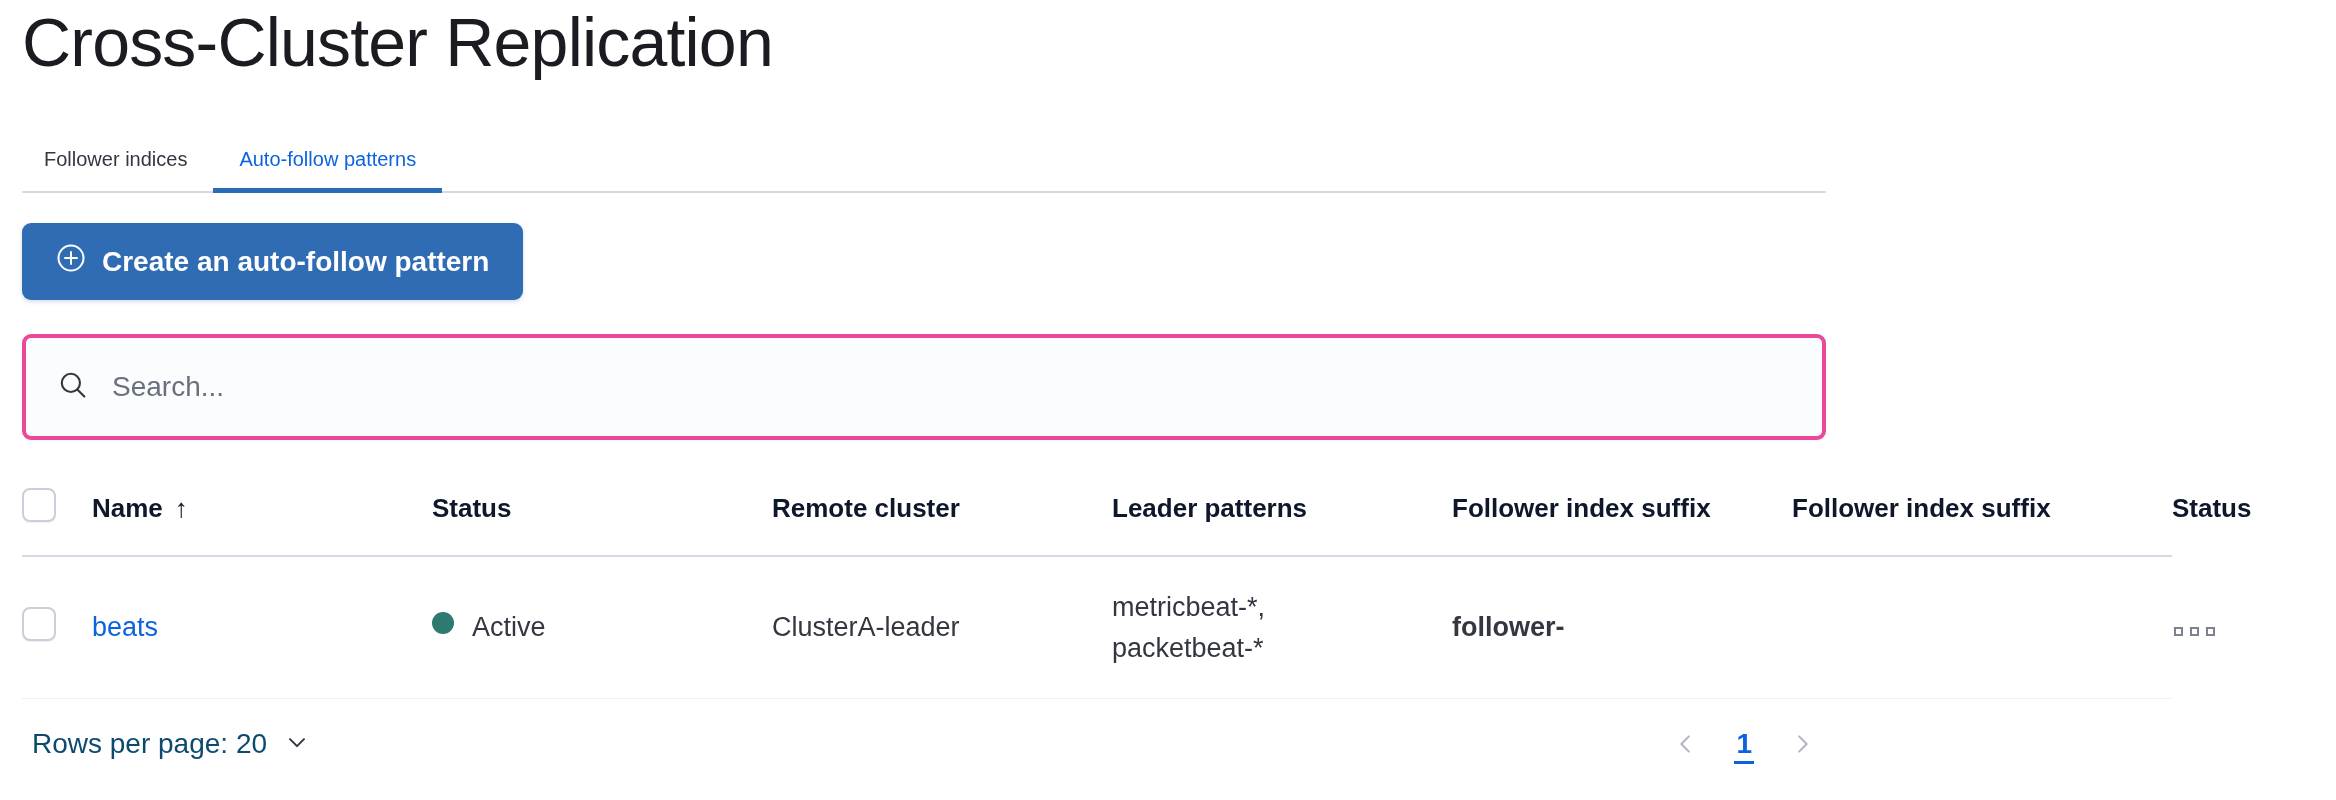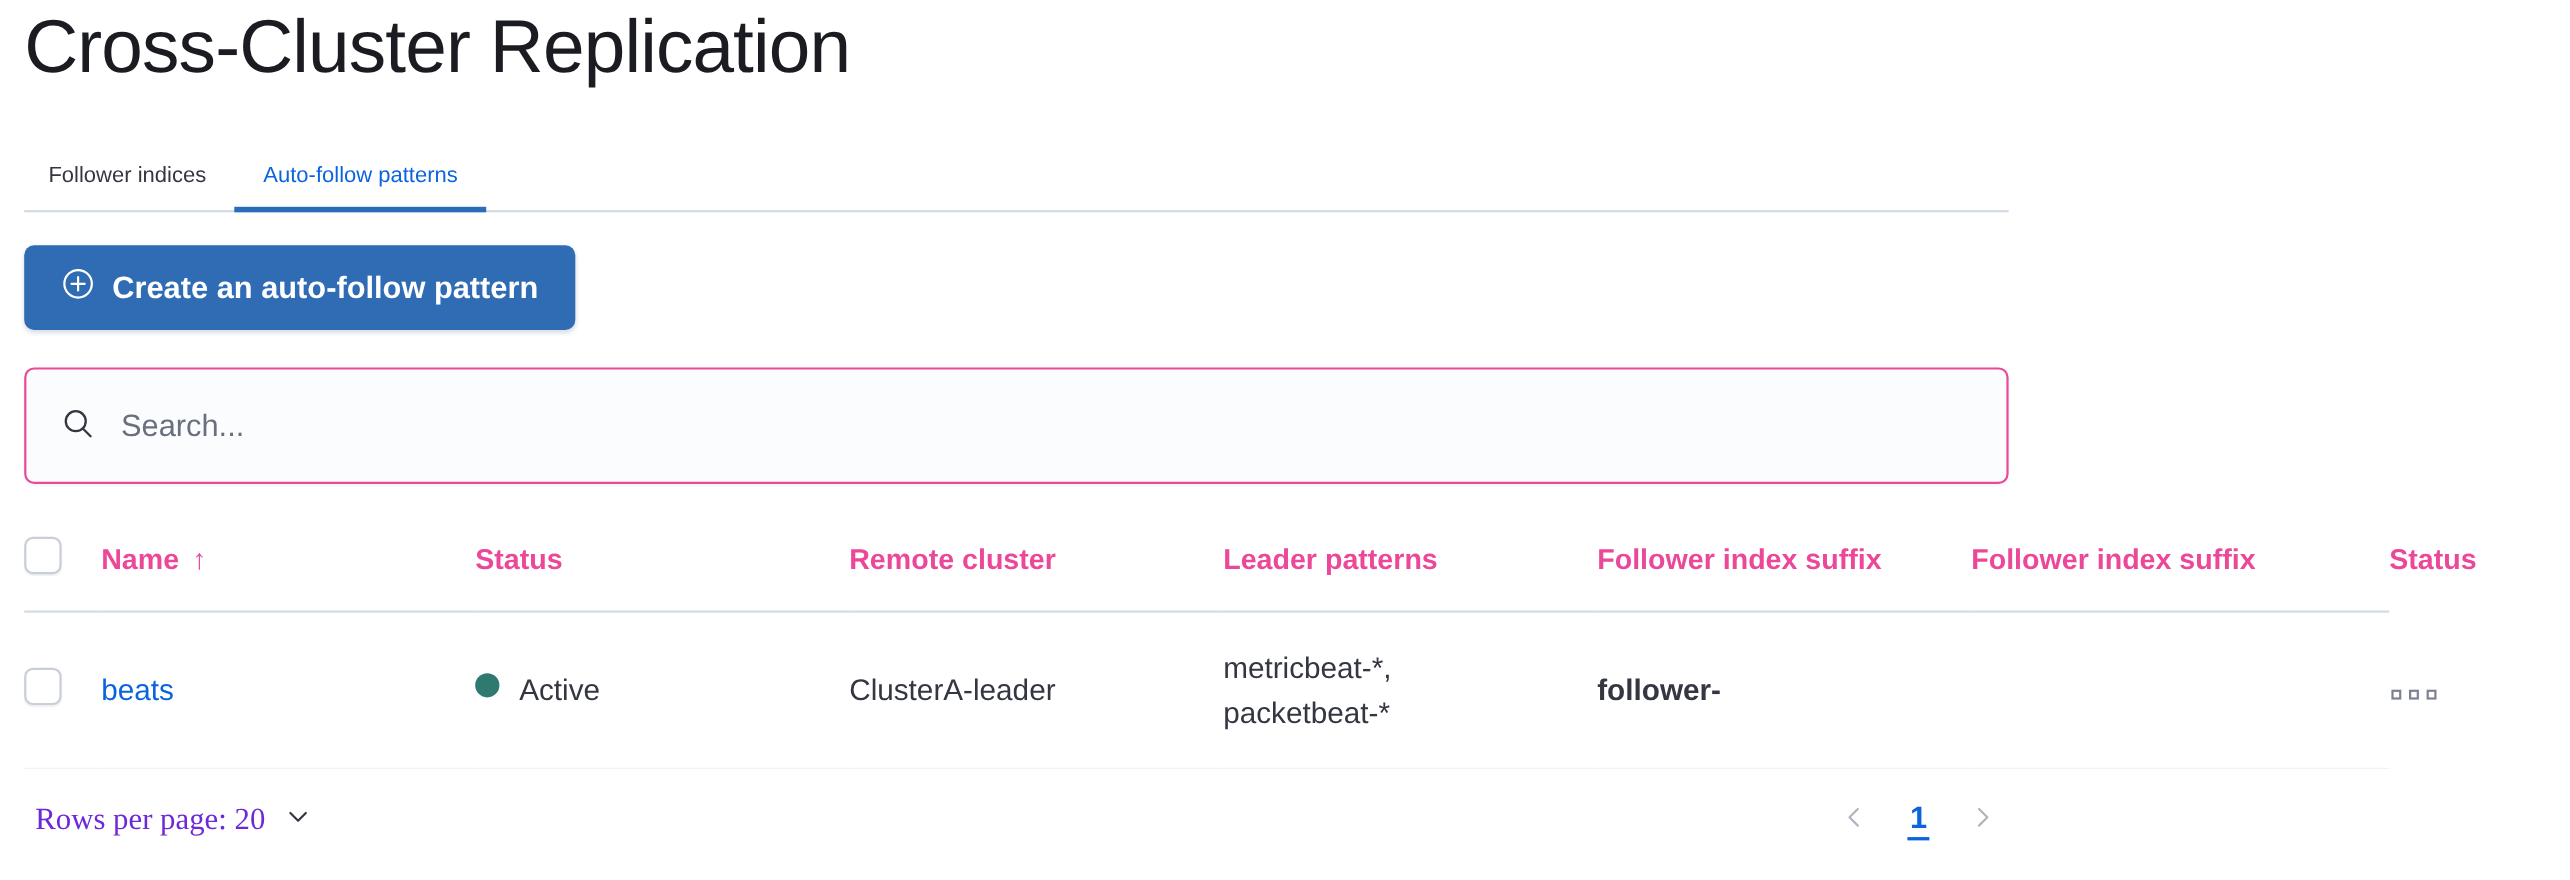--- a/index.html
+++ b/index.html
@@ -94,21 +94,21 @@
     margin-top: -2px;
     justify-content: flex-end;
   }
   .plus-circle { display: block; }
 
   
   .search-bar {
     margin-top: 34px;
     height: 106px;
     background: #fbfcfd;
-    border: 2px solid #ec4899;
+    border: 4px solid #ec4899;
     border-radius: 9px;
     display: flex;
     align-items: center;
     padding: 16px 30px;
     box-shadow: 0 1px 2px rgba(152,162,179,0.12);
     cursor: text;
   }
   .search-icon { flex: 0 0 auto; margin-right: 22px; display: block; }
   .search-input {
     flex: 1 1 auto;
@@ -125,21 +125,21 @@
   table.grid {
     width: 100%;
     border-collapse: collapse;
     margin-top: 22px;
     table-layout: fixed;
   }
   table.grid th {
     text-align: left;
     font-size: 26px;
     font-weight: 700;
-    color: #ec4899;
+    color: #0f172a;
     padding: 26px 0 26px 0;
     border-bottom: 2px solid #d3dae6;
     vertical-align: middle;
     white-space: nowrap;
   }
   table.grid td {
     font-size: 27px;
     color: #343741;
     padding: 30px 0;
     border-bottom: 1px solid #eef1f6;
@@ -192,28 +192,28 @@
   
   .footer {
     display: flex;
     align-items: center;
     justify-content: space-between;
     margin-top: 28px;
     padding: 0 10px;
   }
   .rows-per-page {
     display: inline-flex;
-    align-items: center;
+    align-items: flex-start;
     gap: 16px;
     font-size: 28px;
-    color: #6d28d9;
+    color: #0c4a6e;
     cursor: pointer;
     background: none;
     border: none;
-    font-family: Liberation Serif, serif;
+    font-family: Liberation Sans, sans-serif;
   }
   .pager { display: inline-flex; align-items: center; gap: 34px; }
   .pager-arrow { cursor: pointer; display: block; }
   .page-num {
     font-size: 28px;
     font-weight: 700;
     color: #0b64dd;
     border-bottom: 3px solid #0b64dd;
     line-height: 1.2;
     cursor: pointer;

